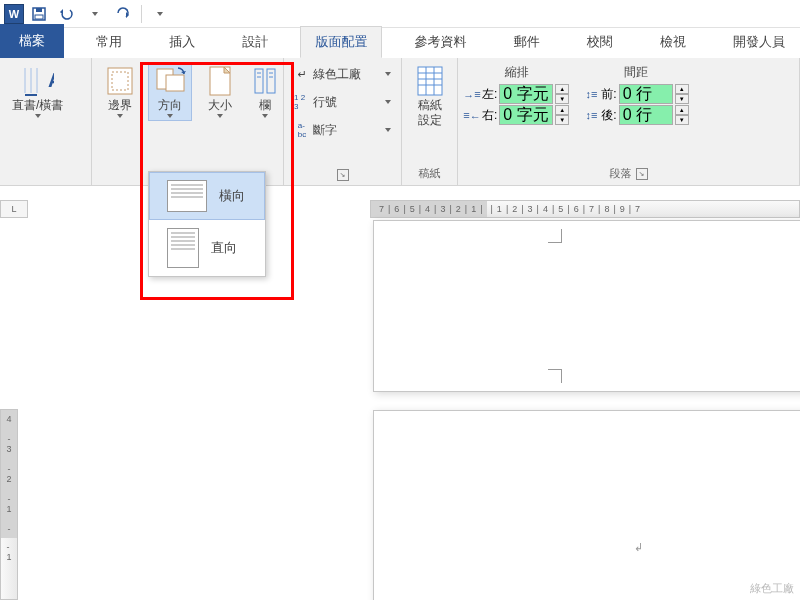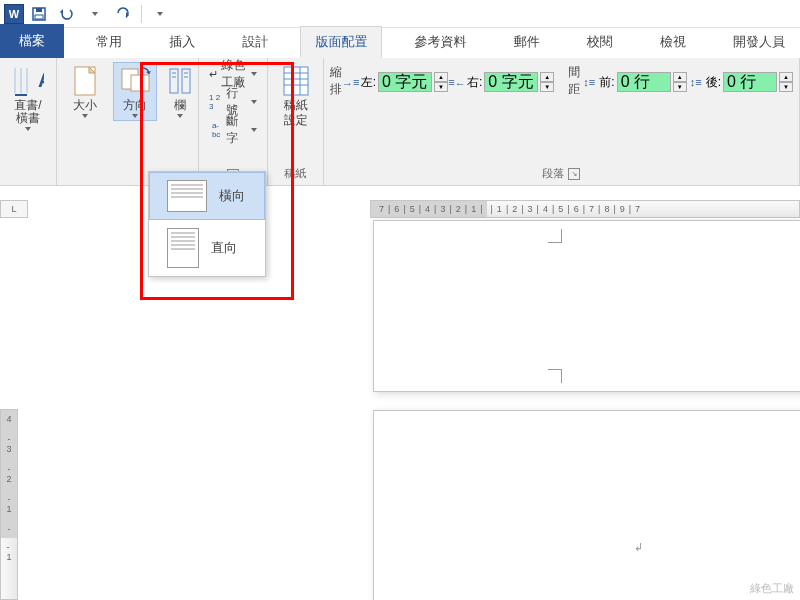--- a/index.html
+++ b/index.html
@@ -23,21 +23,21 @@
 
 .big-btn { display: flex; flex-direction: column; align-items: center; gap: 2px; padding: 3px 6px; cursor: pointer; min-width: 44px; }
 .big-btn.sel { background: #cde0f6; border: 1px solid #a5c0e6; padding: 2px 5px; }
 .big-icon { width: 32px; height: 32px; display: flex; align-items: center; justify-content: center; }
 .big-label { font-size: 12px; color: #444; text-align: center; line-height: 1.1; }
 .dd-arrow { width: 0; height: 0; border-left: 3px solid transparent; border-right: 3px solid transparent; border-top: 4px solid #666; }
 
 .small-row { display: flex; align-items: center; gap: 3px; padding: 2px 4px; font-size: 12px; color: #444; cursor: pointer; height: 24px; }
 .sm-icon { width: 16px; height: 16px; display: flex; align-items: center; justify-content: center; font-size: 11px; }
 
-.indent-section { display: flex; flex-direction: row; gap: 1px; }
+.indent-section { display: flex; flex-direction: column; gap: 1px; }
 .indent-header { font-size: 12px; color: #444; text-align: center; padding-bottom: 2px; }
 .spin-row { display: flex; align-items: center; gap: 2px; font-size: 12px; }
 .spin-input { width: 54px; height: 20px; border: 1px solid #ababab; font-size: 16px; padding: 0 3px; background: #86efac; }
 .spinner-btns { display: flex; flex-direction: column; }
 .spinner-btns div { width: 14px; height: 10px; border: 1px solid #ababab; background: #f0f0f0; font-size: 6px; display: flex; align-items: center; justify-content: center; cursor: pointer; }
 
 .dropdown-menu { position: absolute; background: #fff; border: 1px solid #c6c6c6; box-shadow: 2px 2px 6px rgba(0,0,0,0.2); z-index: 100; }
 .dd-item { display: flex; align-items: center; gap: 12px; padding: 8px 18px; font-size: 13px; color: #444; cursor: pointer; }
 .dd-item:hover, .dd-item.hov { background: #cde0f6; border: 1px solid #a5c0e6; padding: 7px 17px; }
 .dd-thumb { width: 32px; height: 40px; border: 1px solid #999; background: #fff; display: flex; flex-direction: column; padding: 3px; gap: 2px; }
@@ -119,48 +119,62 @@
               <path d="M3 30 L15 30" stroke="#2b579a" stroke-width="2" marker-end="url(#a)"></path>
             </svg>
         </div>
         <div class="big-label">直書/橫書</div>
         <div class="dd-arrow"></div>
       </div>
     </div>
     <div class="group-label"></div>
   </div>
 
-
   <div class="group" style="width:50px;border-right:none">
     <div class="group-body">
       <div class="big-btn">
         <div class="big-icon">
-          <svg width="26" height="32">
-              <rect x="3" y="2" width="20" height="28" fill="#fff" stroke="#c49a6c"></rect>
-              <path d="M17 2 L23 8 L17 8 Z" fill="#e8d5b5" stroke="#c49a6c"></path>
-            </svg>
-        </div>
-        <div class="big-label">大小</div>
+          <svg width="28" height="30">
+              <rect x="2" y="2" width="24" height="26" fill="#fff" stroke="#c49a6c"></rect>
+              <rect x="6" y="6" width="16" height="18" fill="none" stroke="#c49a6c" stroke-dasharray="2,2"></rect>
+            </svg>
+        </div>
+        <div class="big-label">邊界</div>
         <div class="dd-arrow"></div>
       </div>
     </div>
   </div>
 
   <div class="group" style="width:50px;border-right:none">
     <div class="group-body">
       <div class="big-btn sel">
         <div class="big-icon">
           <svg width="34" height="30">
               <rect x="3" y="3" width="16" height="20" fill="#fff" stroke="#c49a6c"></rect>
               <rect x="12" y="9" width="18" height="16" fill="#fff" stroke="#c49a6c"></rect>
               <path d="M24 2 A6 6 0 0 1 30 8" fill="none" stroke="#2b579a" stroke-width="1.5"></path>
               <path d="M30 8 L27 6 L32 5 Z" fill="#2b579a"></path>
             </svg>
         </div>
         <div class="big-label">方向</div>
+        <div class="dd-arrow"></div>
+      </div>
+    </div>
+  </div>
+
+  <div class="group" style="width:50px;border-right:none">
+    <div class="group-body">
+      <div class="big-btn">
+        <div class="big-icon">
+          <svg width="26" height="32">
+              <rect x="3" y="2" width="20" height="28" fill="#fff" stroke="#c49a6c"></rect>
+              <path d="M17 2 L23 8 L17 8 Z" fill="#e8d5b5" stroke="#c49a6c"></path>
+            </svg>
+        </div>
+        <div class="big-label">大小</div>
         <div class="dd-arrow"></div>
       </div>
     </div>
   </div>
 
   <div class="group" style="width:42px">
     <div class="group-body">
       <div class="big-btn" style="min-width:34px">
         <div class="big-icon">
           <svg width="26" height="30">

